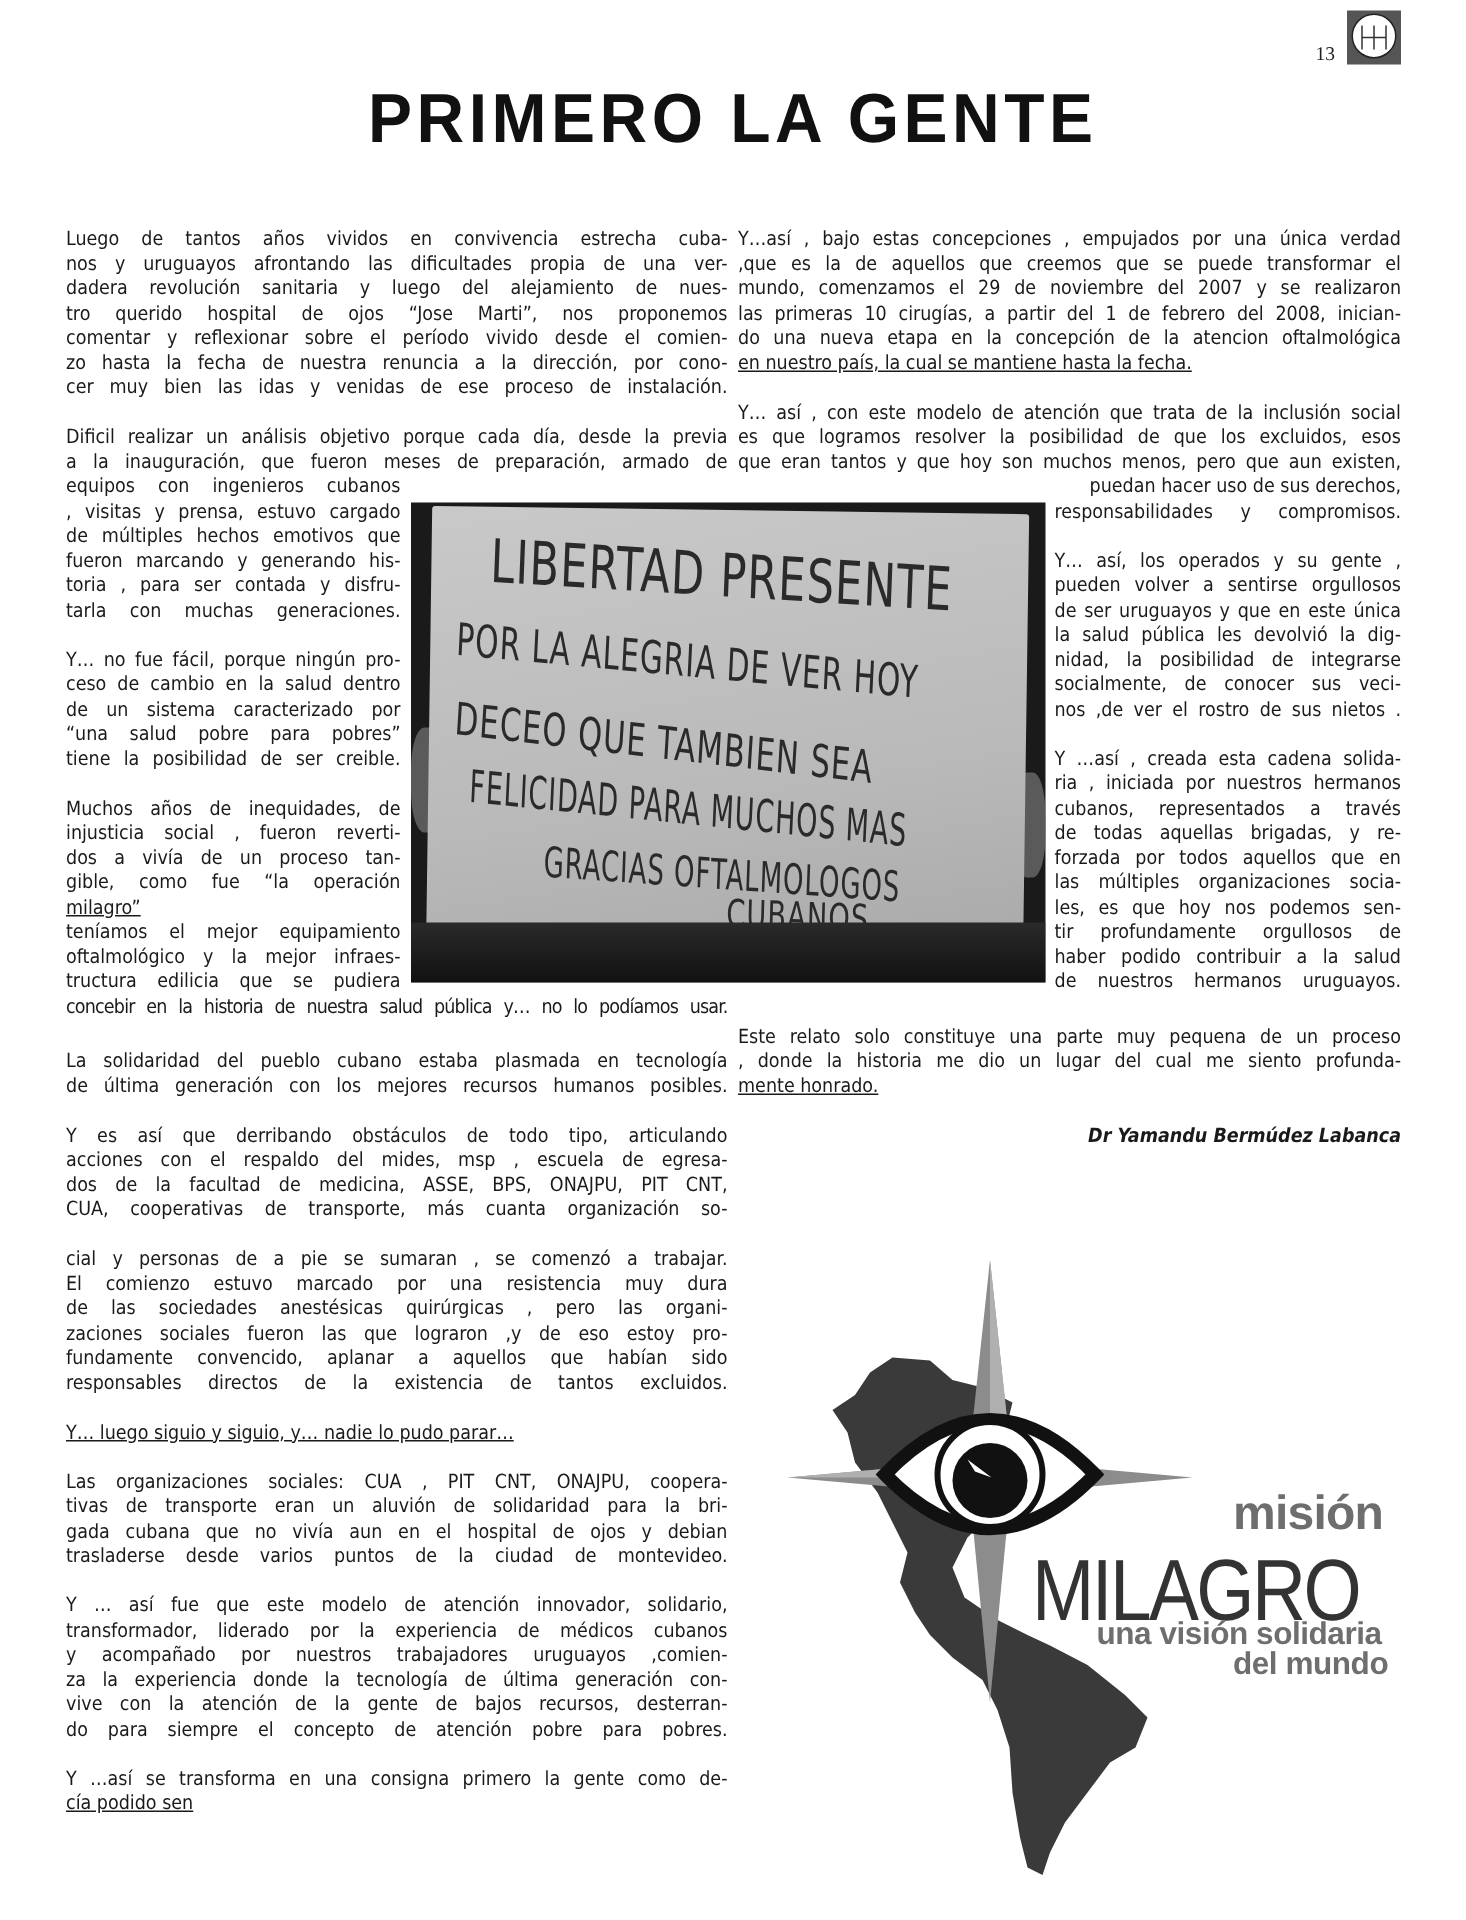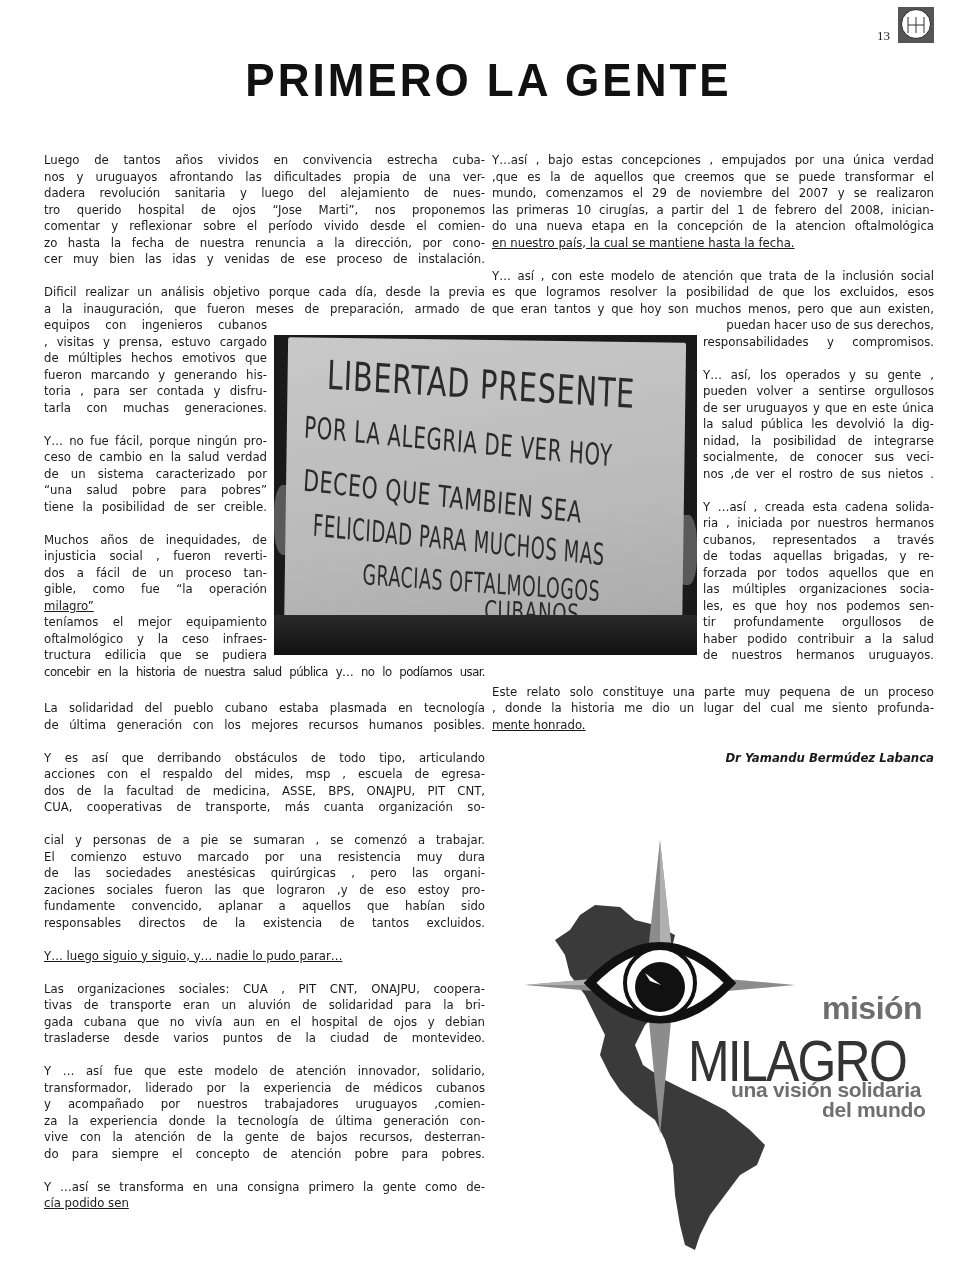--- a/index.html
+++ b/index.html
@@ -66,32 +66,32 @@
   <div class="line" style="top:284px;width:441px"><span style="white-space: nowrap; word-spacing: 0px;">Dificil realizar un análisis objetivo porque cada día, desde la previa</span></div>
   <div class="line" style="top:300.5px;width:441px"><span style="white-space: nowrap; word-spacing: 0px;">a la inauguración, que fueron meses de preparación, armado de</span></div>
   <div class="line" style="top:317px;width:223px"><span style="white-space: nowrap; word-spacing: 0px;">equipos con ingenieros cubanos</span></div>
   <div class="line" style="top:333.5px;width:223px"><span style="white-space: nowrap; word-spacing: 0px;">, visitas y prensa, estuvo cargado</span></div>
   <div class="line" style="top:350px;width:223px"><span style="white-space: nowrap; word-spacing: 0px;">de múltiples hechos emotivos que</span></div>
   <div class="line" style="top:366.5px;width:223px"><span style="white-space: nowrap; word-spacing: 0px;">fueron marcando y generando his-</span></div>
   <div class="line" style="top:383px;width:223px"><span style="white-space: nowrap; word-spacing: 0px;">toria , para ser contada y disfru-</span></div>
   <div class="line" style="top:399.5px;width:223px"><span style="white-space: nowrap; word-spacing: 0px;">tarla con muchas generaciones.</span></div>
 
   <div class="line" style="top:432.5px;width:223px"><span style="white-space: nowrap; word-spacing: 0px;">Y… no fue fácil, porque ningún pro-</span></div>
-  <div class="line" style="top:449px;width:223px"><span style="white-space: nowrap; word-spacing: 0px;">ceso de cambio en la salud verdad</span></div>
+  <div class="line" style="top:449px;width:223px"><span style="white-space: nowrap; word-spacing: 0px;">ceso de cambio en la salud dentro</span></div>
   <div class="line" style="top:465.5px;width:223px"><span style="white-space: nowrap; word-spacing: 0px;">de un sistema caracterizado por</span></div>
   <div class="line" style="top:482px;width:223px"><span style="white-space: nowrap; word-spacing: 0px;">“una salud pobre para pobres”</span></div>
   <div class="line" style="top:498.5px;width:223px"><span style="white-space: nowrap; word-spacing: 0px;">tiene la posibilidad de ser creible.</span></div>
 
   <div class="line" style="top:531.5px;width:223px"><span style="white-space: nowrap; word-spacing: 0px;">Muchos años de inequidades, de</span></div>
   <div class="line" style="top:548px;width:223px"><span style="white-space: nowrap; word-spacing: 0px; margin-top: 25px;">injusticia social , fueron reverti-</span></div>
-  <div class="line" style="top:564.5px;width:223px"><span style="white-space: nowrap; word-spacing: 0px;">dos a fácil de un proceso  tan-</span></div>
+  <div class="line" style="top:564.5px;width:223px"><span style="white-space: nowrap; word-spacing: 0px;">dos a vivía de un proceso  tan-</span></div>
   <div class="line" style="top:581px;width:223px"><span style="white-space: nowrap; word-spacing: 0px;">gible, como fue  “la operación</span></div>
   <div class="line last" style="top:597.5px;width:223px"><span>milagro”</span></div>
   <div class="line" style="top:614px;width:223px"><span style="white-space: nowrap; word-spacing: 0px;">teníamos el mejor equipamiento</span></div>
-  <div class="line" style="top:630.5px;width:223px"><span style="white-space: nowrap; word-spacing: 0px;">oftalmológico y la ceso infraes-</span></div>
+  <div class="line" style="top:630.5px;width:223px"><span style="white-space: nowrap; word-spacing: 0px;">oftalmológico y la mejor infraes-</span></div>
   <div class="line" style="top:647px;width:223px"><span style="white-space: nowrap; word-spacing: 0px;">tructura edilicia  que se pudiera</span></div>
   <div class="line" style="top:663.5px;width:441px;letter-spacing:-0.55px"><span style="white-space: nowrap; word-spacing: 0px;">concebir en la historia de nuestra salud pública y… no lo podíamos usar.</span></div>
 
   <div class="line" style="top:700px;width:441px"><span style="white-space: nowrap; word-spacing: 0px;">La solidaridad del pueblo cubano estaba plasmada en tecnología</span></div>
   <div class="line" style="top:716.5px;width:441px"><span style="white-space: nowrap; word-spacing: 0px;">de última generación con los mejores recursos humanos posibles.</span></div>
 
   <div class="line" style="top:749.5px;width:441px"><span style="white-space: nowrap; word-spacing: 0px; margin-top: 12px;">Y es así que derribando obstáculos de todo tipo, articulando</span></div>
   <div class="line" style="top:766px;width:441px"><span style="white-space: nowrap; word-spacing: 0px;">acciones con el  respaldo del mides, msp , escuela de egresa-</span></div>
   <div class="line" style="top:782.5px;width:441px"><span style="white-space: nowrap; word-spacing: 0px;">dos de la facultad de medicina, ASSE, BPS, ONAJPU, PIT CNT,</span></div>
   <div class="line" style="top:799px;width:441px"><span style="white-space: nowrap; word-spacing: 0px;">CUA, cooperativas de transporte, más cuanta organización so-</span></div>

